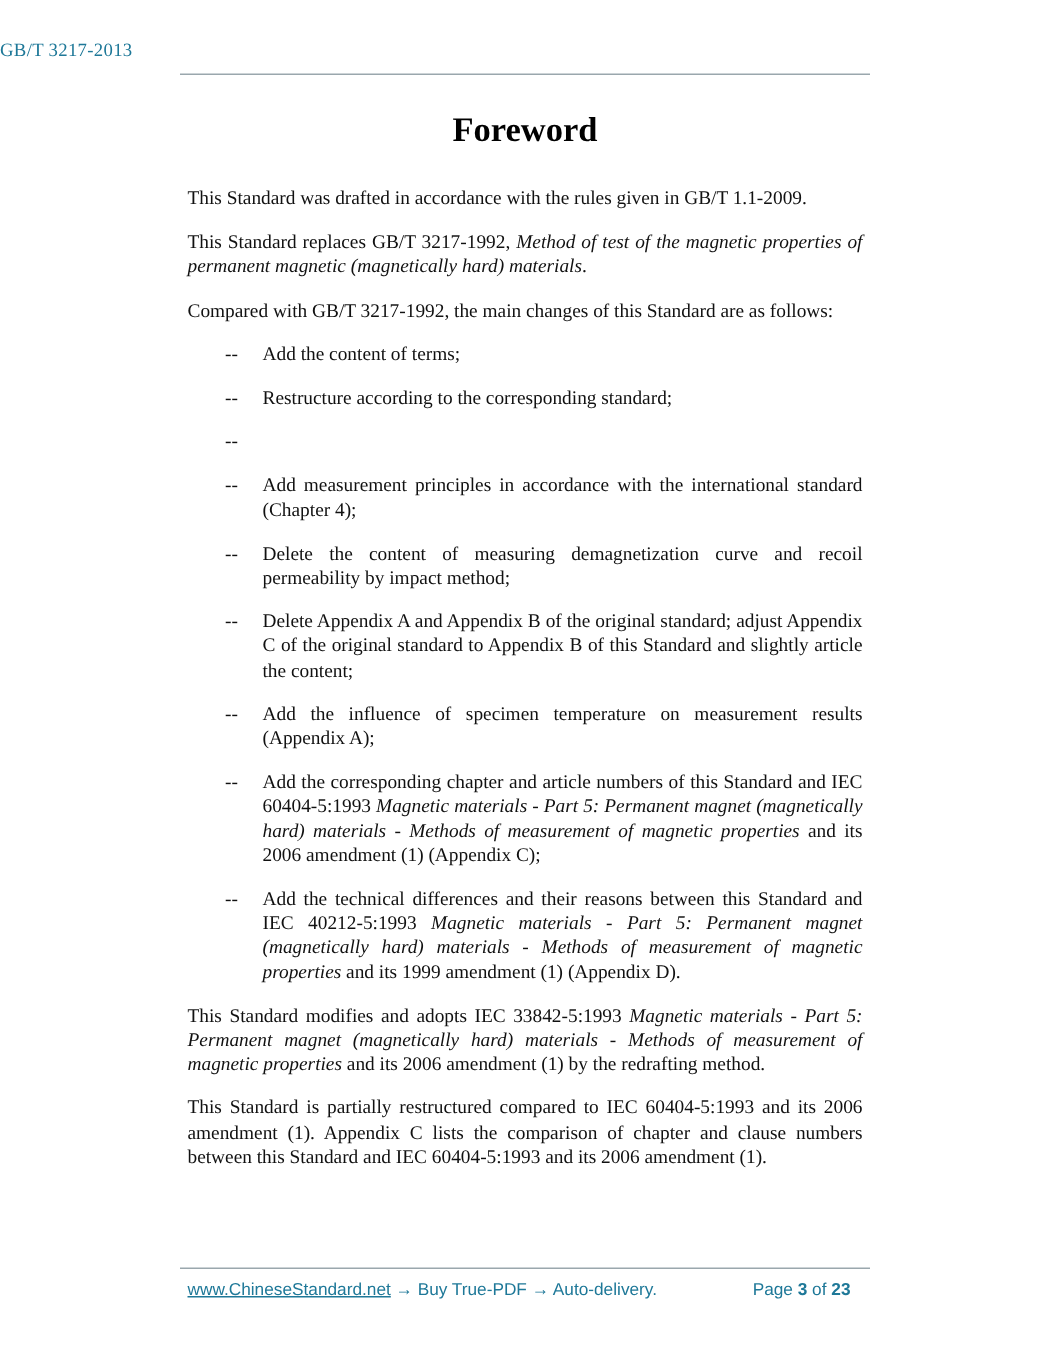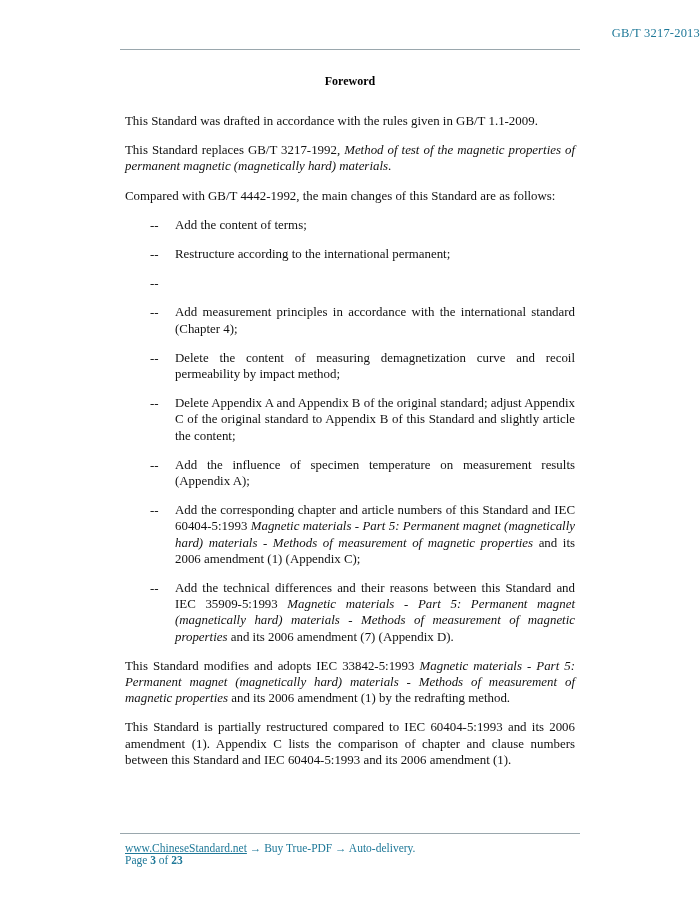--- a/index.html
+++ b/index.html
@@ -7,34 +7,34 @@
   body {
     width: 700px;
     height: 906px;
     position: relative;
     overflow: hidden;
     font-family: "Liberation Serif", serif;
     color: #111111;
   }
   .doc-header { padding-top: 26px; }
   .header-text {
-    text-align: right;
+    text-align: left;
     font-size: 12.5px;
     color: #1e7898;
     letter-spacing: 0.2px;
   }
   .rule {
     border: none;
     border-top: 1px solid #9aa7ad;
     margin: 8px 120px 0 120px;
     height: 0;
   }
   .doc-title {
     text-align: center;
-    font-size: 12px;
+    font-size: 23px;
     font-weight: bold;
     margin-top: 24px;
     margin-bottom: 24px;
     color: #000000;
   }
   .doc-body { margin: 16px 125px; }
   .para, .list-item {
     font-size: 12.9px;
     line-height: 16.2px;
     text-align: justify;
@@ -49,25 +49,24 @@
     position: absolute;
     left: 0;
     right: 0;
     bottom: 40px;
   }
   .footer-row {
     display: flex;
     justify-content: space-between;
     align-items: baseline;
     margin: 8px 125px 0 125px;
-    font-family: Liberation Serif, serif;
+    font-family: Liberation Sans, sans-serif;
     font-size: 11.5px;
     color: #1e7898;
     white-space: pre;
-    flex-direction: column;
   }
   .footer-left { color: #1e7898; }
   .site { text-decoration: underline; cursor: pointer; }
   .footer-right { margin-right: 8px; }
   .pg-num { font-weight: bold; }
 </style>
 </head>
 <body>
 
 <div class="page">
@@ -75,28 +74,28 @@
   <header class="doc-header">
     <div class="header-text">GB/T 3217-2013</div>
     <hr class="rule">
   </header>
 
   <h1 class="doc-title">Foreword</h1>
 
   <main class="doc-body" id="doc-body">
       <div class="para"><span>This Standard was drafted in accordance with the rules given in GB/T 1.1-2009.</span></div>
       <div class="para"><span>This Standard replaces GB/T 3217-1992, </span><span class="it">Method of test of the magnetic properties of permanent magnetic (magnetically hard) materials</span><span>.</span></div>
-      <div class="para"><span>Compared with GB/T 4442-1992, the main changes of this Standard are as follows:</span></div>
+      <div class="para"><span>Compared with GB/T 3217-1992, the main changes of this Standard are as follows:</span></div>
       <div class="list-item">
         <span class="marker">--</span>
         <span class="item-text"><span>Add the content of terms;</span></span>
       </div>
       <div class="list-item">
         <span class="marker">--</span>
-        <span class="item-text"><span>Restructure according to the international permanent;</span></span>
+        <span class="item-text"><span>Restructure according to the corresponding standard;</span></span>
       </div>
       <div class="list-item">
         <span class="marker">--</span>
       </div>
       <div class="list-item">
         <span class="marker">--</span>
         <span class="item-text"><span>Add measurement principles in accordance with the international standard (Chapter 4);</span></span>
       </div>
       <div class="list-item">
         <span class="marker">--</span>
@@ -109,21 +108,21 @@
       <div class="list-item">
         <span class="marker">--</span>
         <span class="item-text"><span>Add the influence of specimen temperature on measurement results (Appendix A);</span></span>
       </div>
       <div class="list-item">
         <span class="marker">--</span>
         <span class="item-text"><span>Add the corresponding chapter and article numbers of this Standard and IEC 60404-5:1993 </span><span class="it">Magnetic materials - Part 5: Permanent magnet (magnetically hard) materials - Methods of measurement of magnetic properties</span><span> and its 2006 amendment (1) (Appendix C);</span></span>
       </div>
       <div class="list-item">
         <span class="marker">--</span>
-        <span class="item-text"><span>Add the technical differences and their reasons between this Standard and IEC 35909-5:1993 </span><span class="it">Magnetic materials - Part 5: Permanent magnet (magnetically hard) materials - Methods of measurement of magnetic properties</span><span> and its 2006 amendment (7) (Appendix D).</span></span>
+        <span class="item-text"><span>Add the technical differences and their reasons between this Standard and IEC 40212-5:1993 </span><span class="it">Magnetic materials - Part 5: Permanent magnet (magnetically hard) materials - Methods of measurement of magnetic properties</span><span> and its 1999 amendment (1) (Appendix D).</span></span>
       </div>
       <div class="para"><span>This Standard modifies and adopts IEC 33842-5:1993 </span><span class="it">Magnetic materials - Part 5: Permanent magnet (magnetically hard) materials - Methods of measurement of magnetic properties</span><span> and its 2006 amendment (1) by the redrafting method.</span></div>
       <div class="para"><span>This Standard is partially restructured compared to IEC 60404-5:1993 and its 2006 amendment (1). Appendix C lists the comparison of chapter and clause numbers between this Standard and IEC 60404-5:1993 and its 2006 amendment (1).</span></div>
     </main>
 
   <footer class="doc-footer">
     <hr class="rule">
     <div class="footer-row">
       <div class="footer-left"><span class="site">www.ChineseStandard.net</span><span> → Buy True-PDF → Auto-delivery.</span></div>
       <div class="footer-right"><span>Page </span><span class="pg-num">3</span><span> of </span><span class="pg-num">23</span></div>

